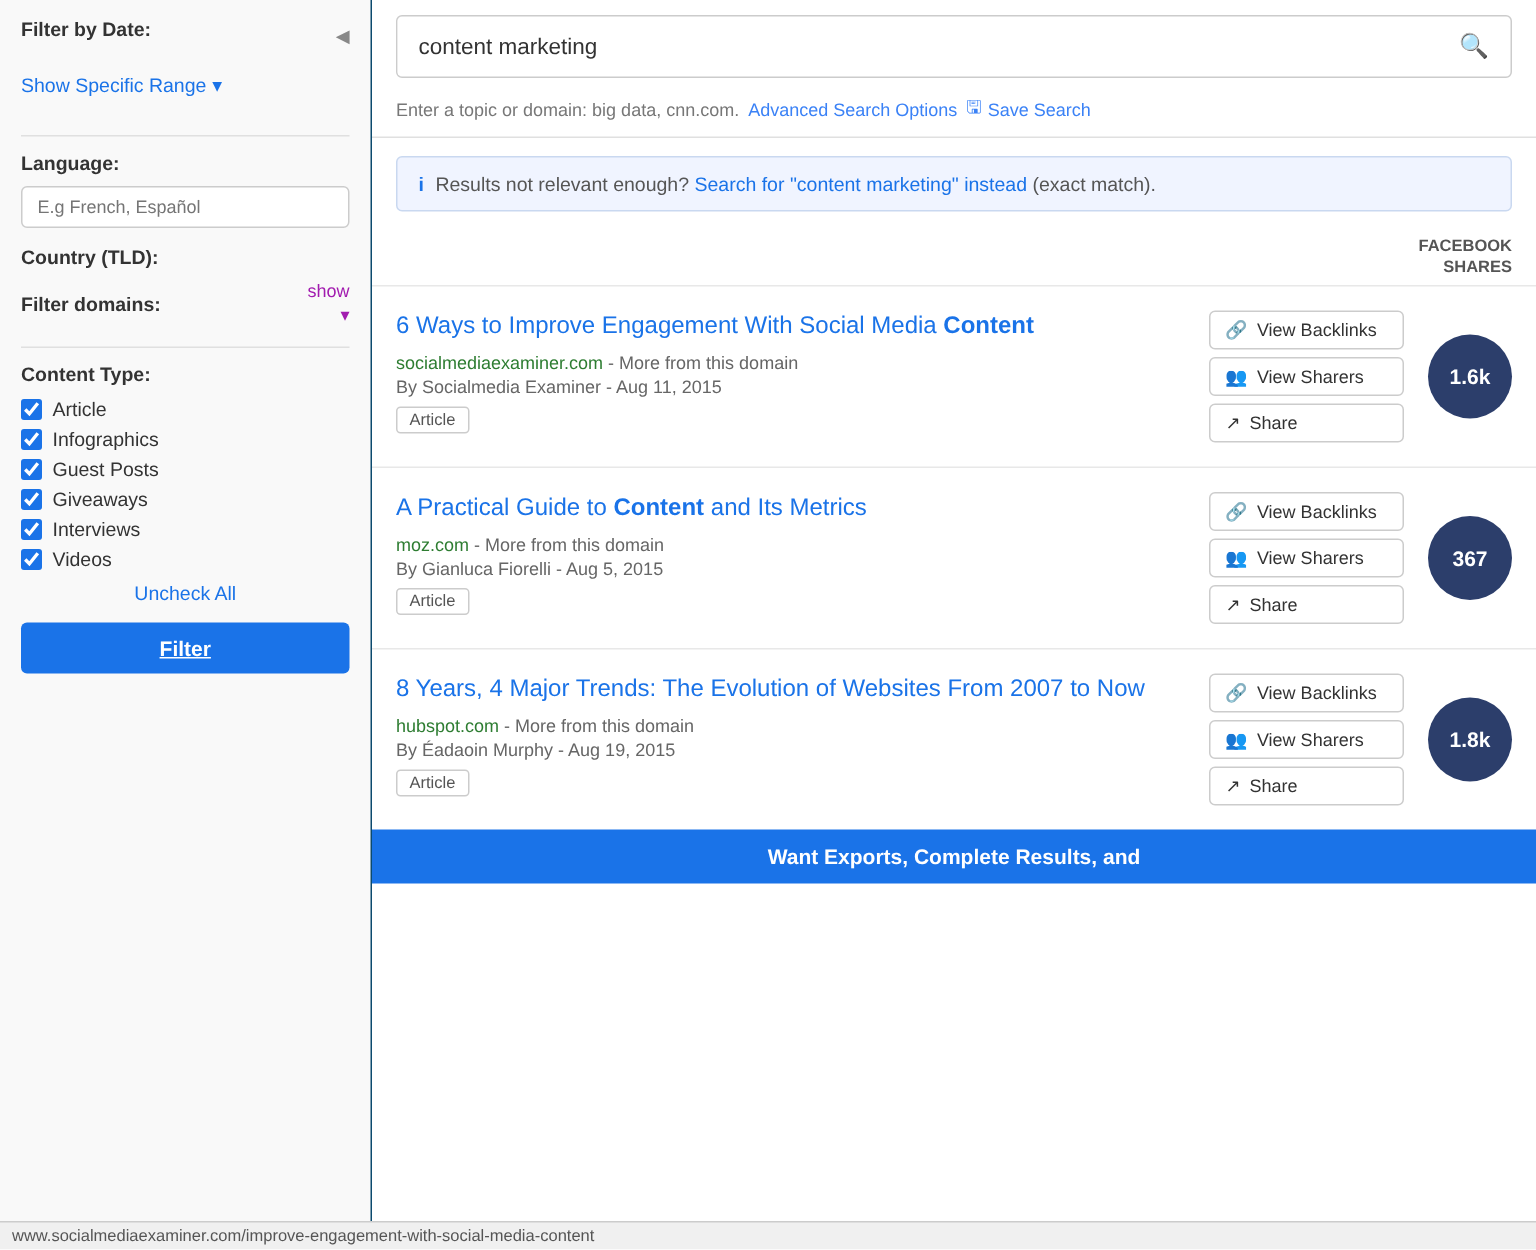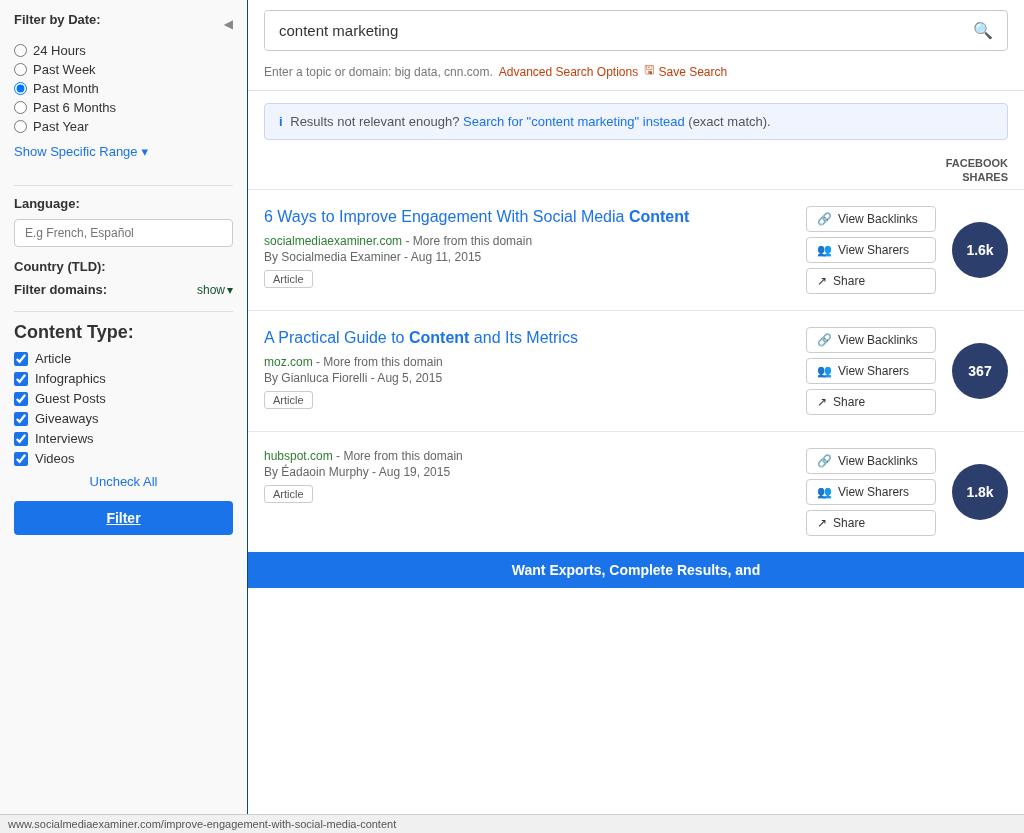--- a/index.html
+++ b/index.html
@@ -51,23 +51,23 @@
       outline: none;
     }
 
     .filter-domains-row {
       display: flex;
       justify-content: space-between;
       align-items: center;
       margin-bottom: 14px;
     }
     .filter-domains-label { font-weight: bold; font-size: 13px; }
-    .show-link { color: #14532d; font-size: 12px; cursor: pointer; display: flex; align-items: flex-end; gap: 2px; }
-
-    .content-type-title { font-weight: bold; font-size: 18px; margin-bottom: 8px; }
+    .show-link { color: #a21caf; font-size: 12px; cursor: pointer; display: flex; align-items: flex-end; gap: 2px; flex-direction: column; }
+
+    .content-type-title { font-weight: bold; font-size: 13px; margin-bottom: 8px; }
     .checkbox-row { display: flex; align-items: center; gap: 7px; margin-bottom: 5px; }
     .checkbox-row input[type="checkbox"] { accent-color: #1a73e8; width: 14px; height: 14px; }
     .checkbox-row label { font-size: 13px; }
 
     .uncheck-all-link {
       color: #1a73e8;
       font-size: 13px;
       cursor: pointer;
       display: block;
       margin-top: 8px;
@@ -126,21 +126,21 @@
     }
 
     .search-hints {
       font-size: 12px;
       color: #777;
       display: flex;
       align-items: center;
       gap: 6px;
       flex-wrap: wrap;
     }
-    .search-hints a { color: #c2410c; text-decoration: none; }
+    .search-hints a { color: #3b82f6; text-decoration: none; }
     .save-search-link {
       display: inline-flex;
       align-items: center;
       gap: 4px;
       color: #1a73e8;
       font-size: 12px;
       text-decoration: none;
     }
 
     .info-banner {
@@ -257,42 +257,20 @@
 
 <div class="main-layout">
 
   <div class="sidebar" style="position:relative;">
     <div style="position:relative;">
       <div style="display:flex; justify-content:space-between; align-items:center; margin-bottom:8px;">
         <span class="sidebar-section-title">Filter by Date:</span>
         <span style="color:#888;cursor:pointer;font-size:12px;">◀</span>
       </div>
 
-      <div id="date-radios">
-          <div class="radio-group">
-            <input type="radio" name="date-filter" id="24h" style="">
-            <label for="24h">24 Hours</label>
-          </div>
-          <div class="radio-group">
-            <input type="radio" name="date-filter" id="pastweek" style="">
-            <label for="pastweek">Past Week</label>
-          </div>
-          <div class="radio-group">
-            <input type="radio" name="date-filter" id="pastmonth" checked="" style="">
-            <label for="pastmonth">Past Month</label>
-          </div>
-          <div class="radio-group">
-            <input type="radio" name="date-filter" id="past6months" style="">
-            <label for="past6months">Past 6 Months</label>
-          </div>
-          <div class="radio-group">
-            <input type="radio" name="date-filter" id="pastyear" style="">
-            <label for="pastyear">Past Year</label>
-          </div>
-        </div>
 
       <a class="show-range-link">
         <span>Show Specific Range</span>
         <span>▾</span>
       </a>
 
       <hr class="sidebar-divider">
 
       <div class="sidebar-section-title">Language:</div>
       <input class="input-field" type="text" placeholder="E.g French, Español" style="">
@@ -404,21 +382,21 @@
               <span>View Sharers</span>
             </button>
             <button class="action-btn">
               <span>↗</span>
               <span>Share</span>
             </button>
           </div>
           <div class="shares-circle">367</div>
         </div>
         <div class="result-item">
-          <div class="result-content"><div><span class="result-domain">hubspot.com</span><span class="result-meta"> - More from this domain</span></div><div class="result-meta">By Éadaoin Murphy - Aug 19, 2015</div><span class="result-tag">Article</span></div>
+          <div class="result-content"><div class="result-title"><a href="#"><span>8 Years, 4 Major Trends: The Evolution of Websites From 2007 to Now</span></a></div><div><span class="result-domain">hubspot.com</span><span class="result-meta"> - More from this domain</span></div><div class="result-meta">By Éadaoin Murphy - Aug 19, 2015</div><span class="result-tag">Article</span></div>
           <div class="result-actions">
             <button class="action-btn">
               <span>🔗</span>
               <span>View Backlinks</span>
             </button>
             <button class="action-btn">
               <span>👥</span>
               <span>View Sharers</span>
             </button>
             <button class="action-btn">

